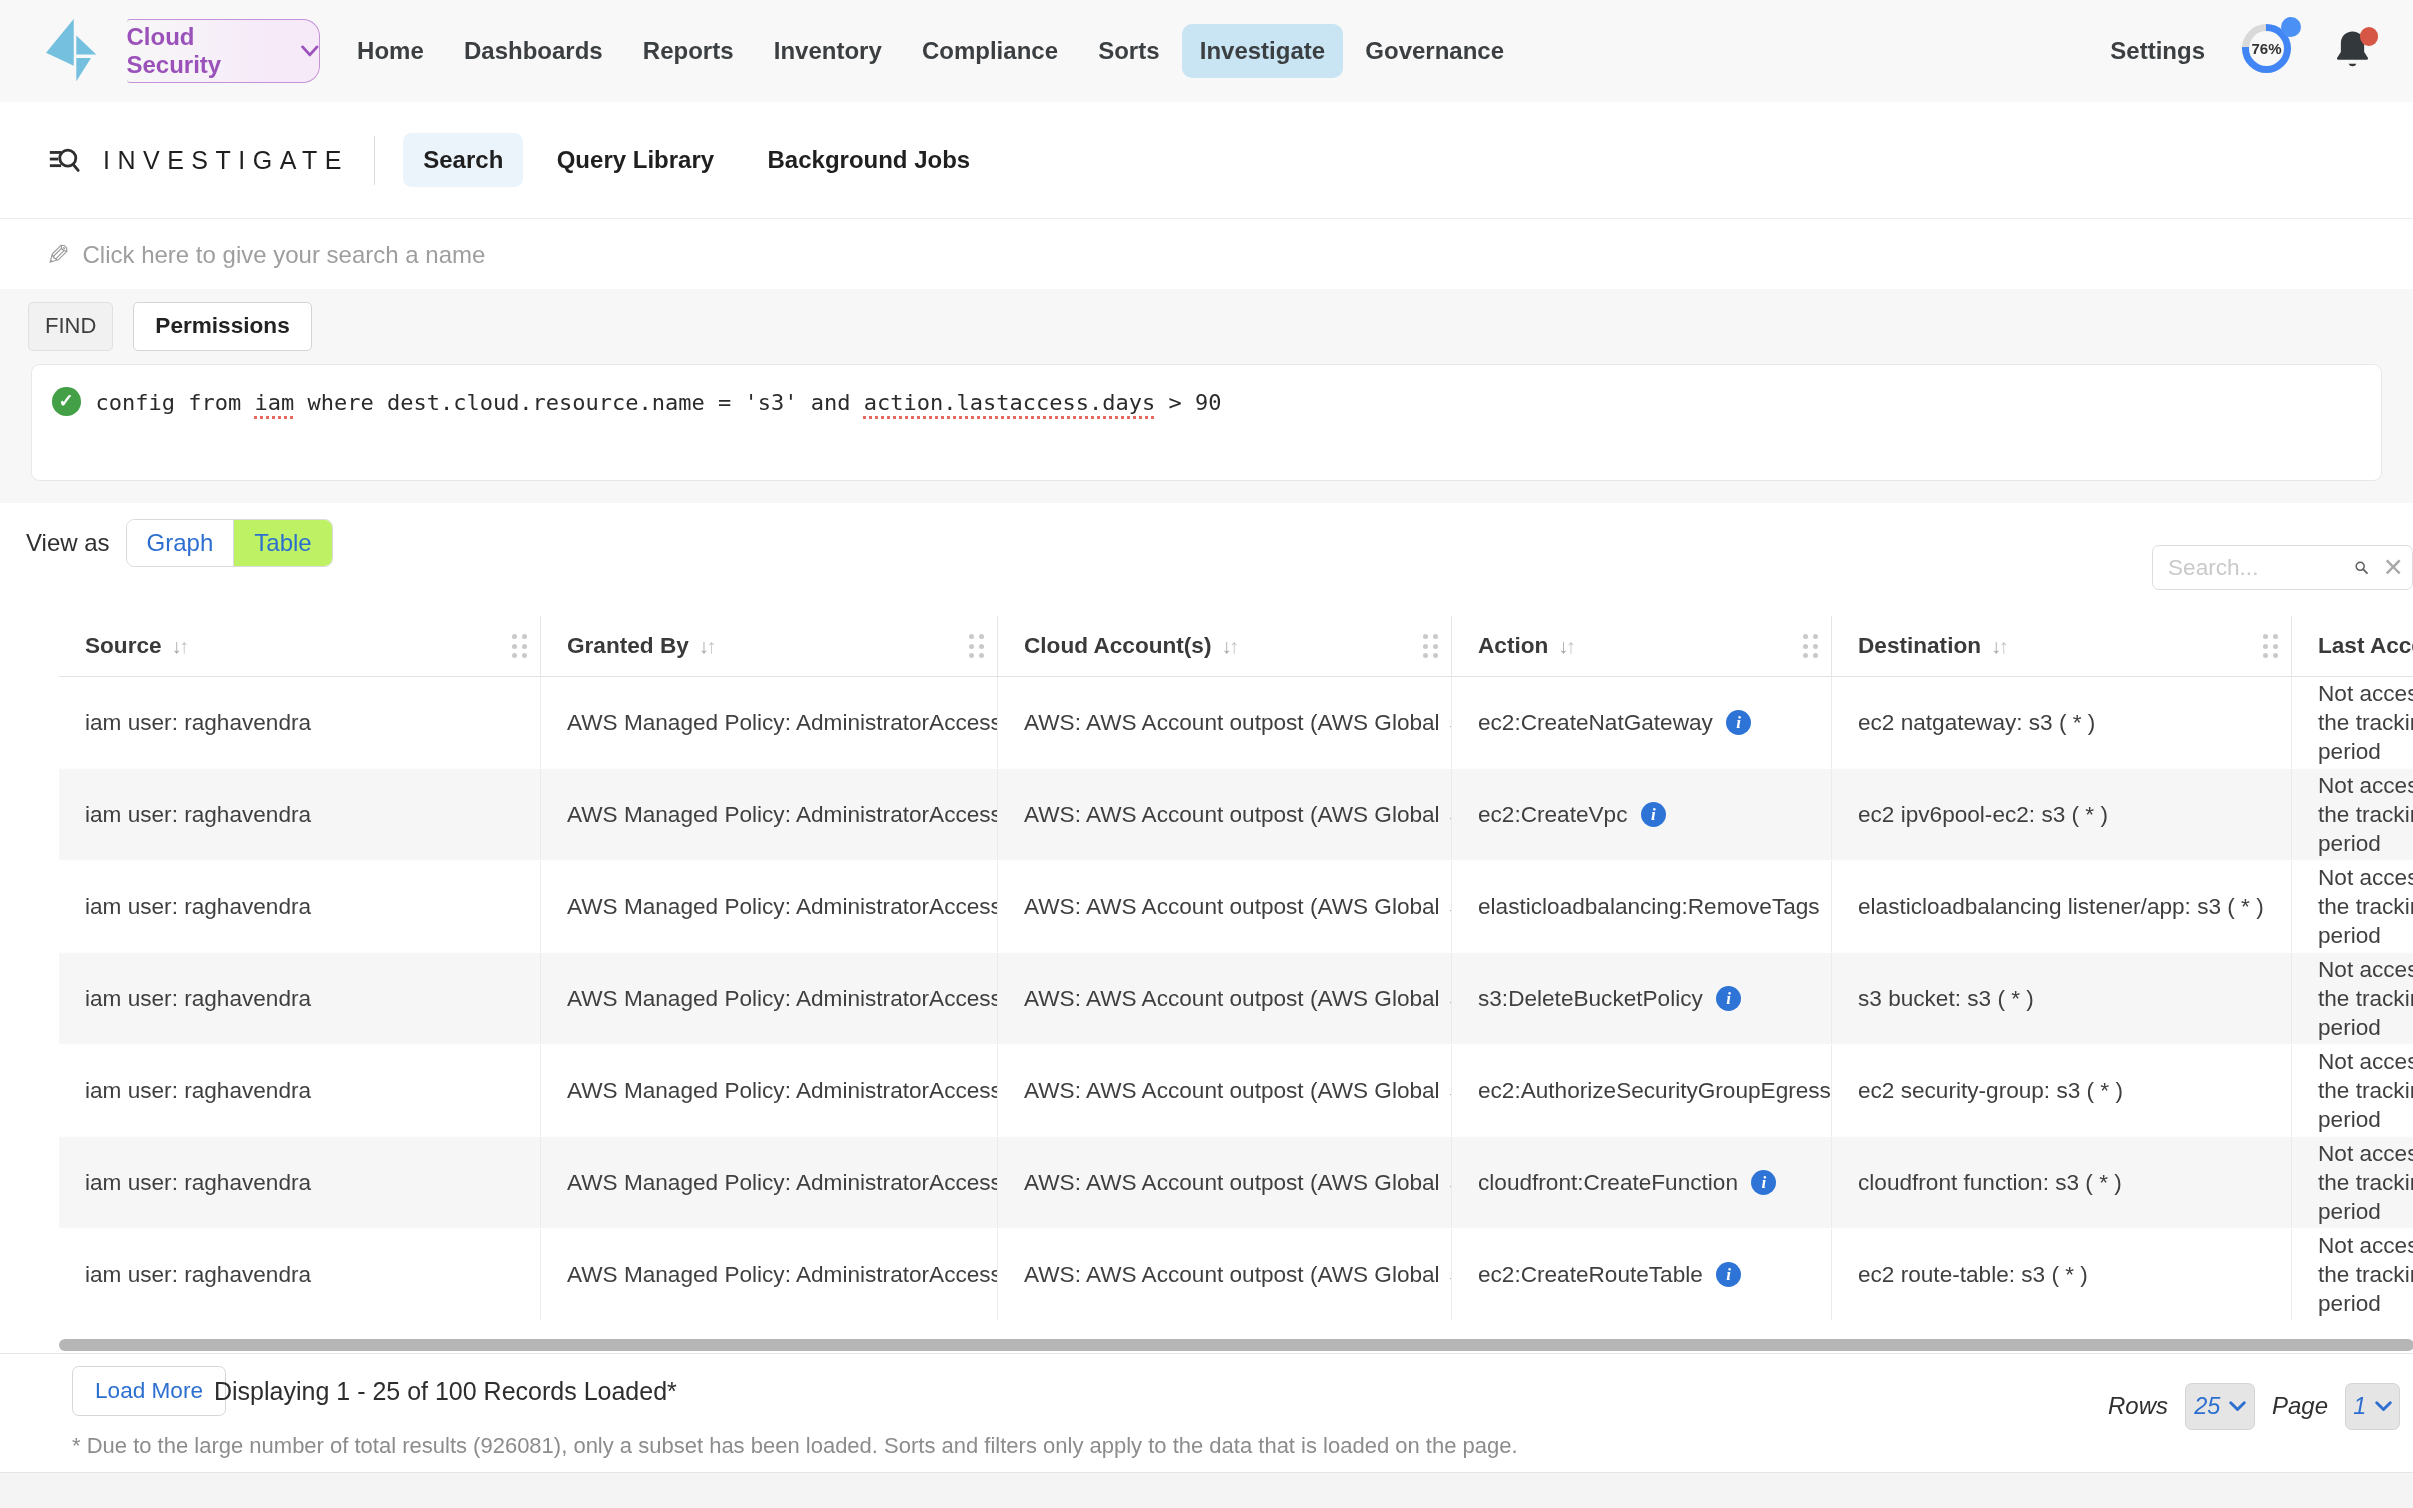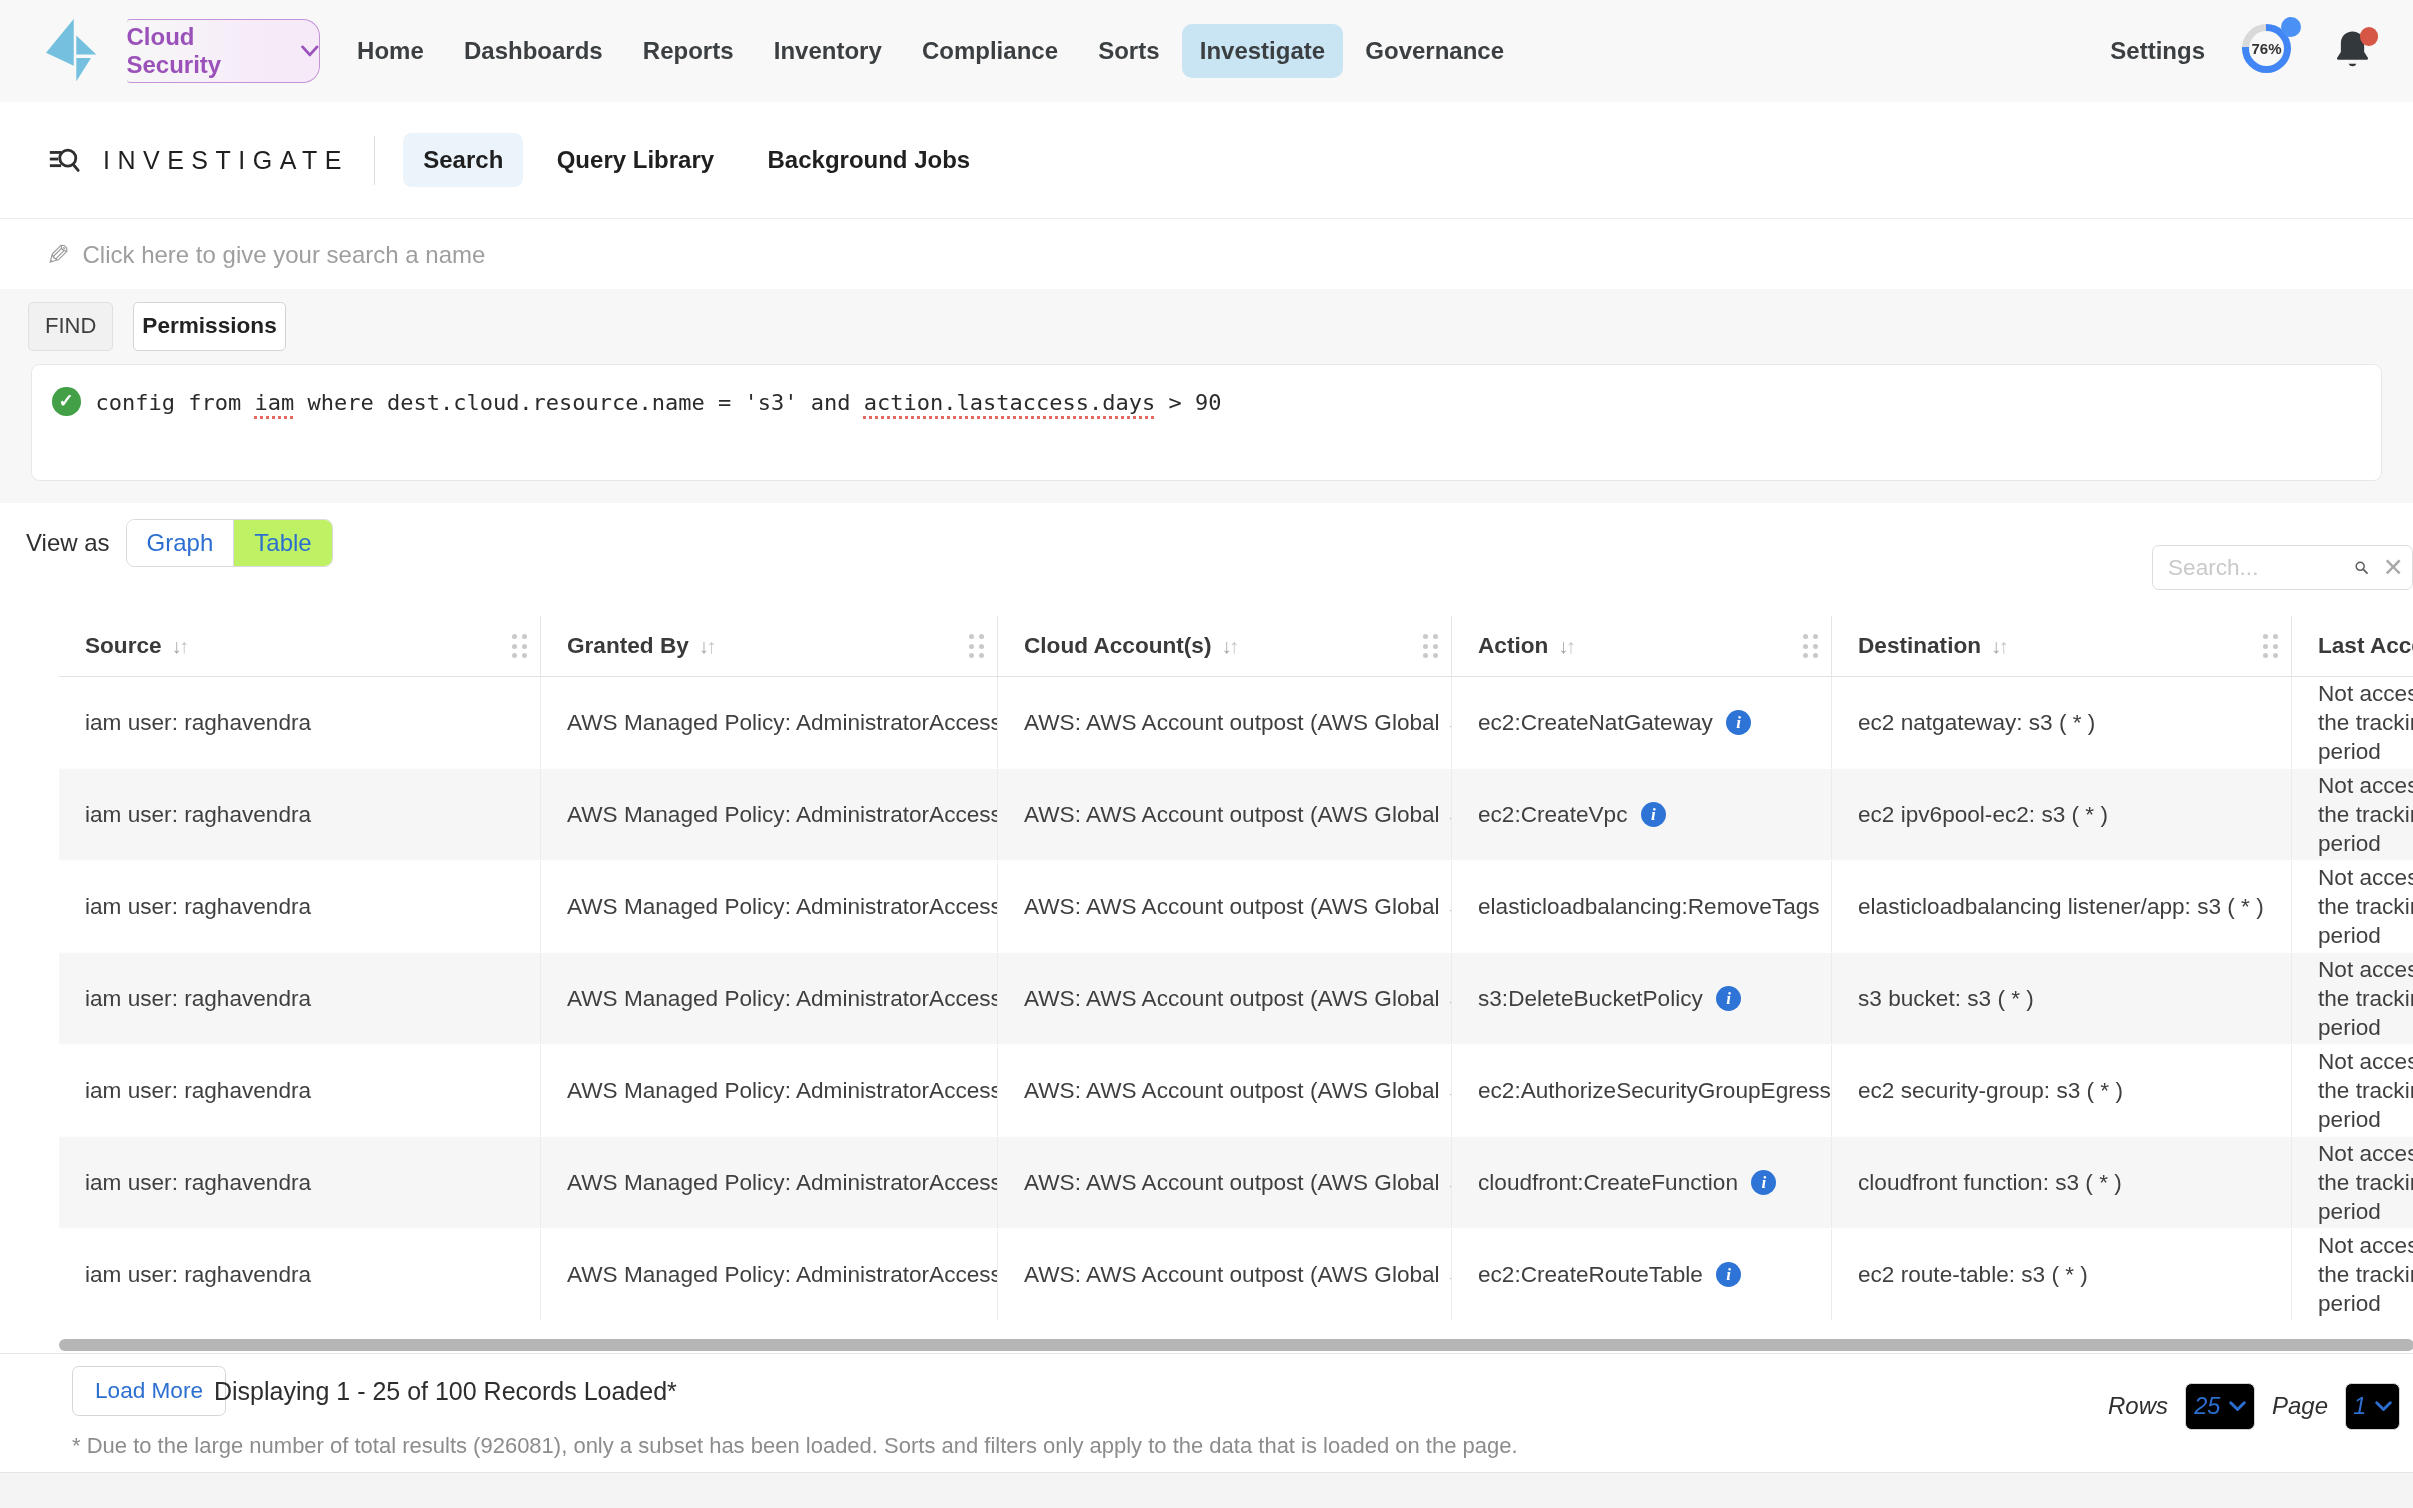--- a/index.html
+++ b/index.html
@@ -36,21 +36,21 @@
 
   
   #name-row { position:absolute; left:0; top:220px; width:2413px; height:70px; background:#fff; display:flex; align-items:center; padding-left:46px; gap:12.6px; }
   .edit-icon { font-size:28.5px; color:#9b9b9b; transform:scaleX(-1) rotate(0deg); }
   .name-placeholder { font-size:24px; color:#9e9e9e; cursor:text; }
 
   
   #query-panel { position:absolute; left:0; top:289px; width:2413px; height:214px; background:#f6f7f6; }
   .chips { position:absolute; left:28px; top:12.6px; display:flex; gap:20px; height:49px; }
   .find-chip { background:#f0f1f0; border:0.8px solid #e0e0e0; border-radius:5px; font-size:22px; color:#3e3e3e; padding:0 16px; display:flex; align-items:center; }
-  .perm-chip { background:#ffffff; border:0.8px solid #d4d4d4; border-radius:5px; font-size:22.6px; font-weight:700; color:#222; padding:0 8px; display:flex; align-items:center; cursor:pointer; }
+  .perm-chip { background:#ffffff; border:0.8px solid #d4d4d4; border-radius:5px; font-size:22.6px; font-weight:700; color:#222; padding:0 21px; display:flex; align-items:center; cursor:pointer; }
   .query-box { position:absolute; left:31px; top:75px; width:2351px; height:117px; background:#fff; border:0.8px solid #e7e7e7; border-radius:8.4px; padding:22px 20px 0 20px; display:flex; gap:15px; align-items:flex-start; }
   .check-icon { flex:0 0 auto; width:28.5px; height:28.5px; border-radius:50%; background:#43a047; color:#fff; font-size:18.4px; display:flex; align-items:center; justify-content:center; font-weight:700; }
   .query-text { font-family:"DejaVu Sans Mono", monospace; font-size:22px; color:#2b2b2b; line-height:32px; white-space:pre; }
   .squiggle { text-decoration-line:underline; text-decoration-style:dotted; text-decoration-color:#e4695e; text-decoration-thickness:2.5px; text-underline-offset:5.9px; }
 
   
   #viewas-row { position:absolute; left:0; top:503px; width:2413px; height:113px; background:#fff; }
   .viewas { position:absolute; left:26px; top:16px; display:flex; align-items:center; gap:16px; }
   .viewas-label { font-size:24px; color:#2f2f2f; }
   .segmented { display:flex; border:0.8px solid #d9d9d9; border-radius:8.4px; overflow:hidden; height:48px; }
@@ -80,21 +80,21 @@
   .cell-text { font-size:22.6px; color:#3f3f3f; white-space:nowrap; }
   .td.col5 .cell-text { white-space:normal; width:180px; line-height:29px; }
   .info-icon { flex:0 0 auto; margin-left:13.4px; width:25px; height:25px; border-radius:50%; background:#2e74d6; color:#fff; font-size:17px; font-weight:700; font-style:italic; display:flex; align-items:center; justify-content:center; cursor:pointer; font-family:"Liberation Serif",serif; }
 
   
   #hscrollbar { position:absolute; left:59px; top:1339px; width:2355px; height:11.7px; background:#b6b6b6; border-radius:6.7px; cursor:pointer; }
   #footer { position:absolute; left:0; top:1353px; width:2413px; height:118px; background:#fff; border-top:0.8px solid #e7e7e7; }
   .load-more { position:absolute; left:72px; top:11.7px; height:50px; padding:0 22px; background:#fff; border:0.8px solid #d6d6d6; border-radius:6.7px; color:#2c6fd0; font-size:22.6px; display:flex; align-items:center; cursor:pointer; font-family:"Liberation Sans",sans-serif; }
   .display-text { position:absolute; left:214px; top:22.6px; font-size:25px; color:#2d2d2d; }
   .pagination { position:absolute; left:2108px; top:28.5px; display:flex; align-items:center; gap:17px; font-size:24px; color:#2f2f2f; white-space:nowrap;font-style:italic; }
-  .page-select { height:47px; border:0.8px solid #d4d4d4; border-radius:6.7px; background:#000000; display:flex; align-items:center; justify-content:center; gap:8.4px; color:#2c6fd0; font-size:23.5px; cursor:pointer; }
+  .page-select { height:47px; border:0.8px solid #d4d4d4; border-radius:6.7px; background:#e5e5e5; display:flex; align-items:center; justify-content:center; gap:8.4px; color:#2c6fd0; font-size:23.5px; cursor:pointer; }
   .page-select.rows-select { width:70px; } .page-select.num-select { width:55px; }
   .footnote { position:absolute; left:72px; top:79px; font-size:22px; color:#8c8c8c; }
   #bottom-strip { position:absolute; left:0; top:1472px; width:2413px; height:37px; background:#f3f4f3; border-top:0.8px solid #e5e5e5; }
 
   svg { display:block; }
 </style>
 </head>
 <body>
 
 <div id="topbar">

